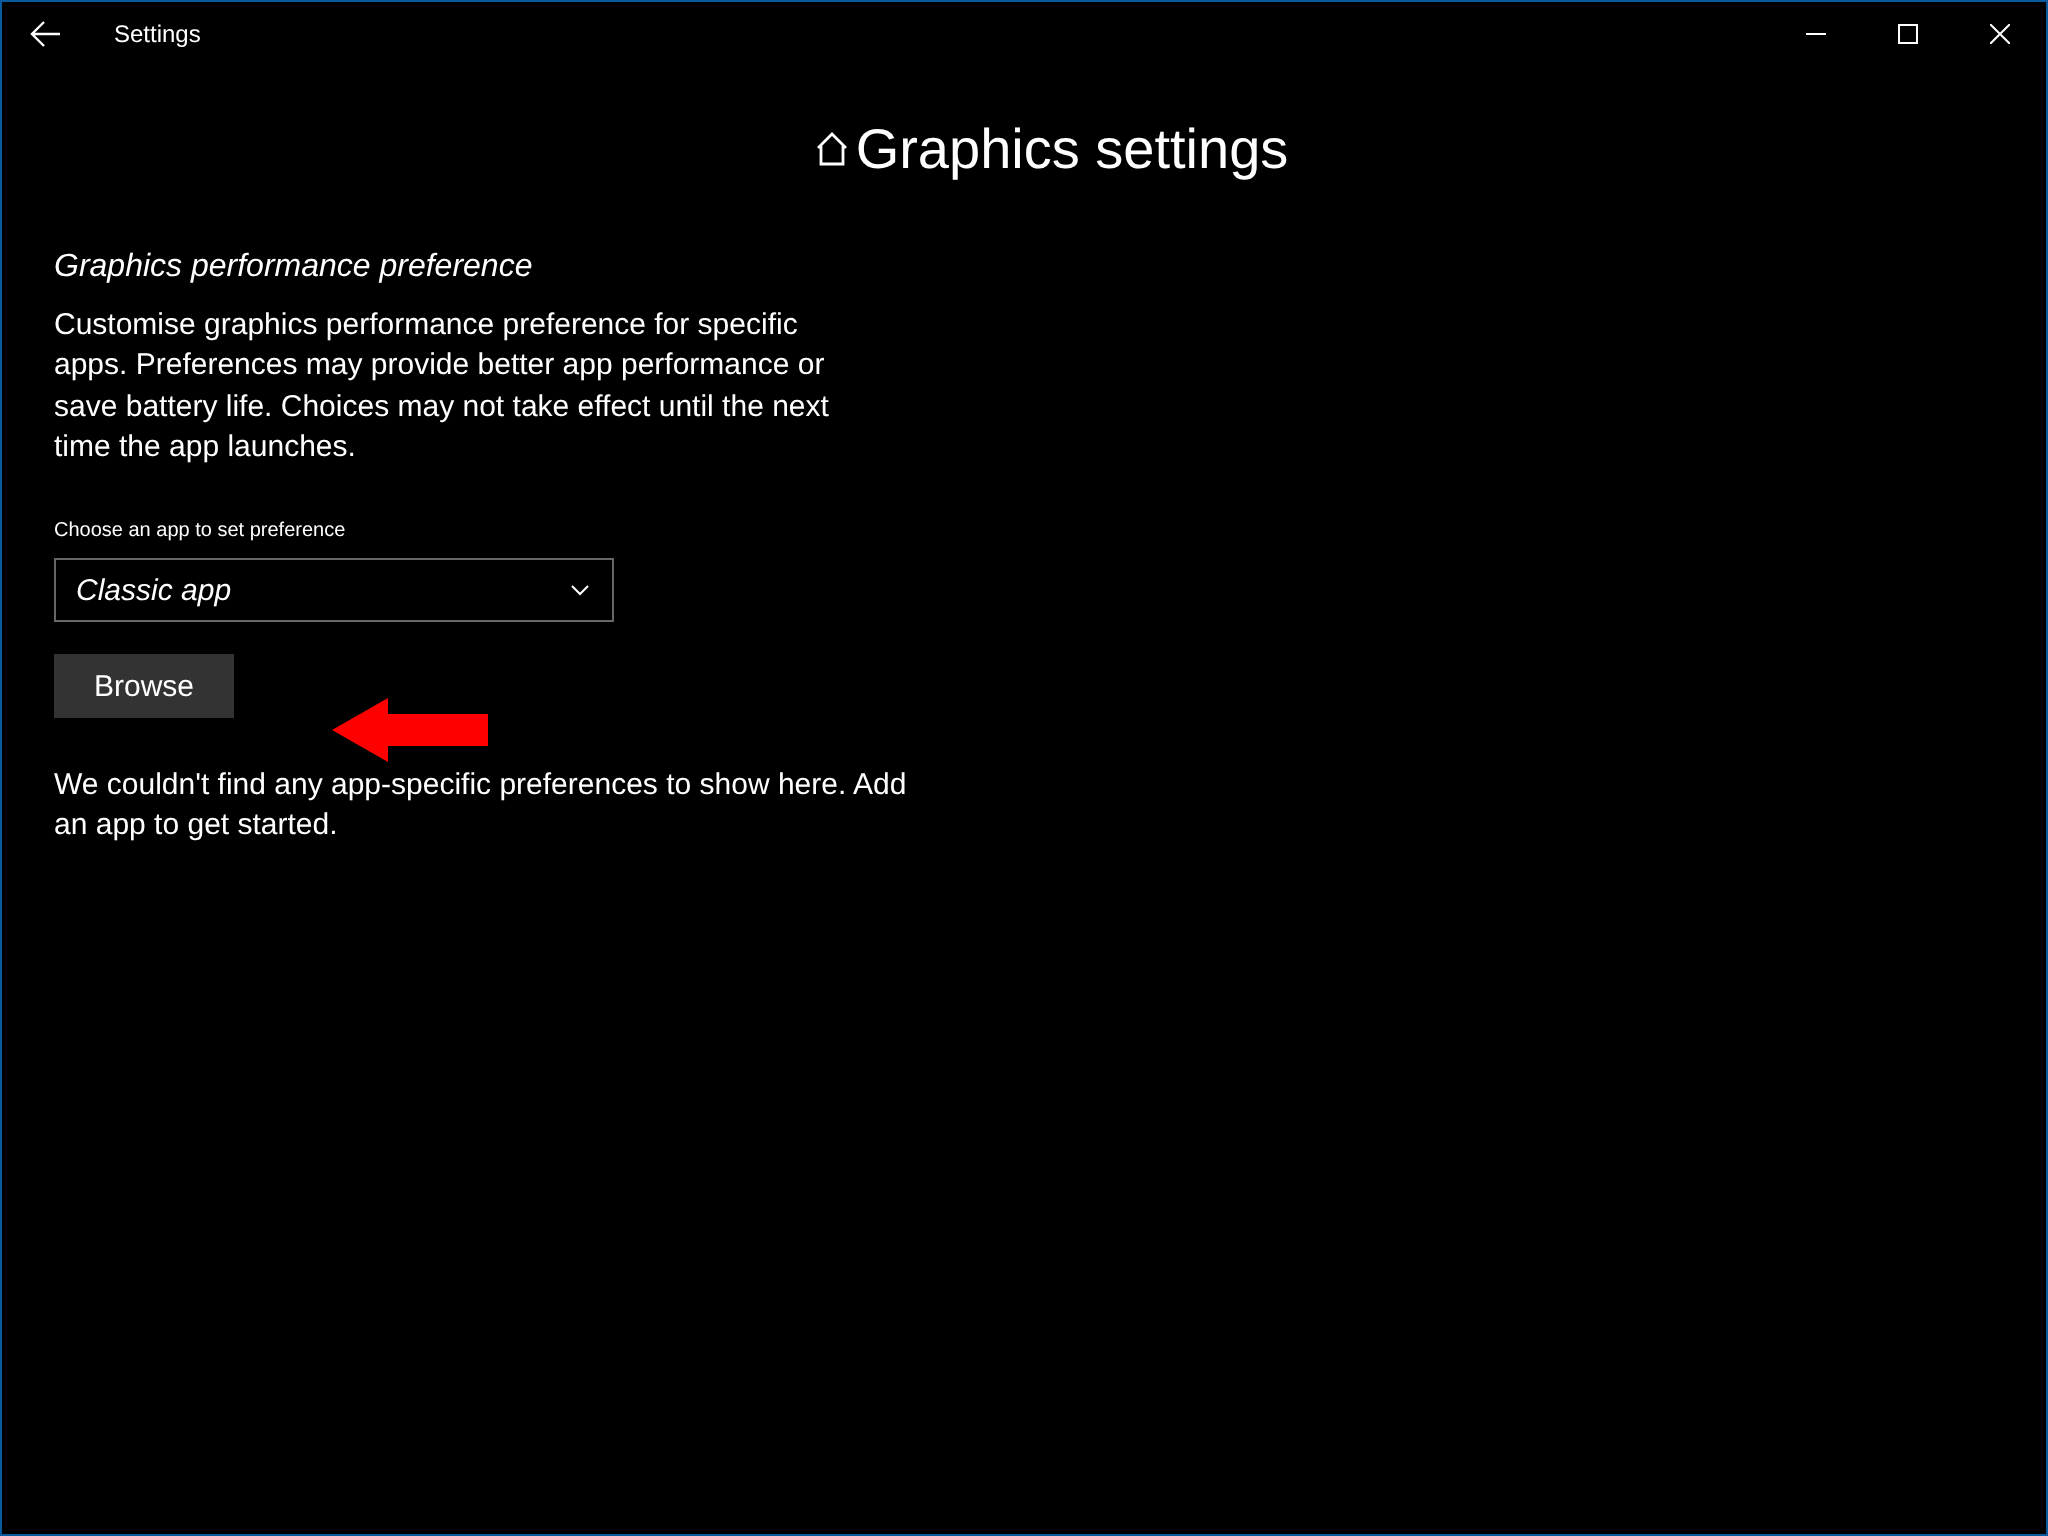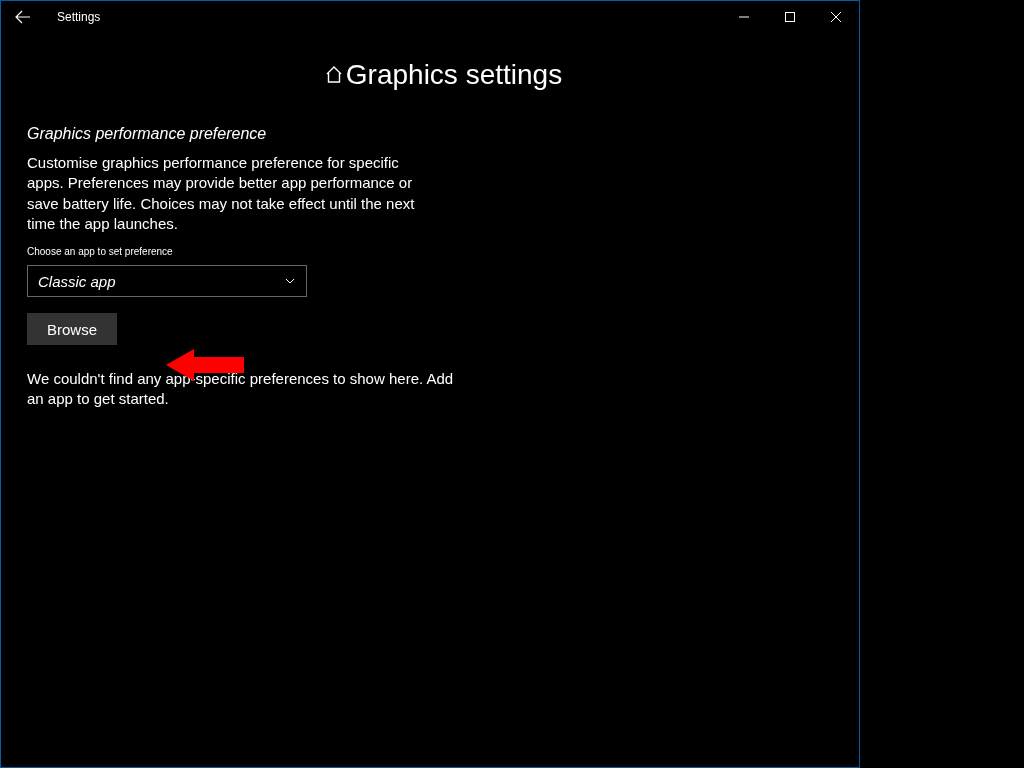--- a/index.html
+++ b/index.html
@@ -5,21 +5,21 @@
   * { box-sizing: border-box; margin: 0; padding: 0; }
   html, body {
     width: 1024px; height: 768px;
     background: #000;
     color: #fff;
     font-family: "Segoe UI", Arial, sans-serif;
     font-size: 15px;
     overflow: hidden;
   }
   .window {
-    width: 860px; height: 768px;
+    width: 1024px; height: 768px;
     border: 1px solid #0a5aa0;
     position: relative;
     background: #000;
   }
   
   .titlebar {
     height: 32px;
     display: flex;
     align-items: center;
     justify-content: space-between;
@@ -74,21 +74,21 @@
   }
   .section-heading {
     font-size: 16px;
     font-weight: 400;
     margin-bottom: 10px;
     font-style: italic;
   }
   .description {
     font-size: 15px;
     line-height: 1.35;
-    margin-bottom: 12px;
+    margin-bottom: 26px;
     color: #fff;
     max-width: 410px;
   }
   .field-label {
     font-size: 10px;
     margin-bottom: 8px;
   }
   .dropdown {
     width: 280px;
     height: 32px;

